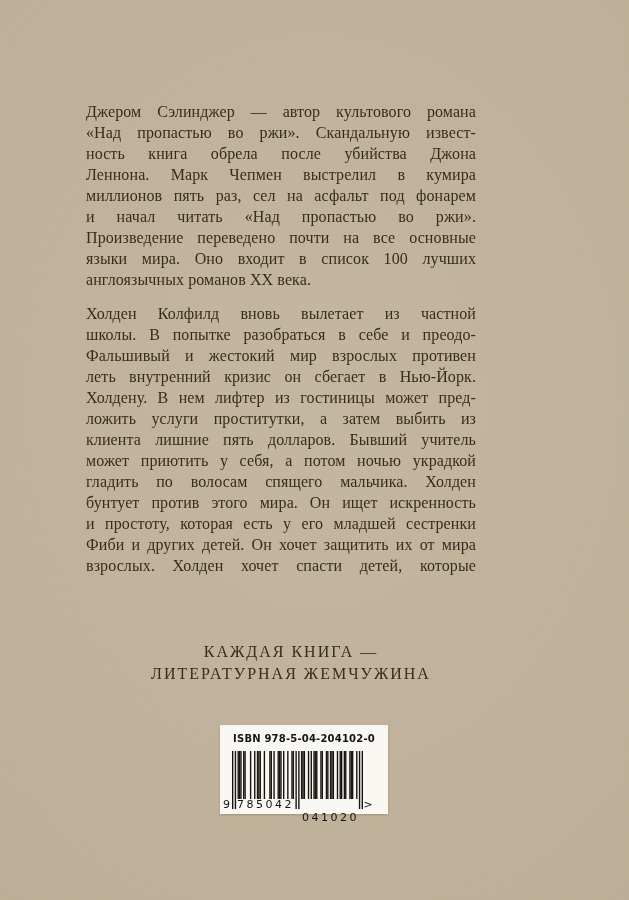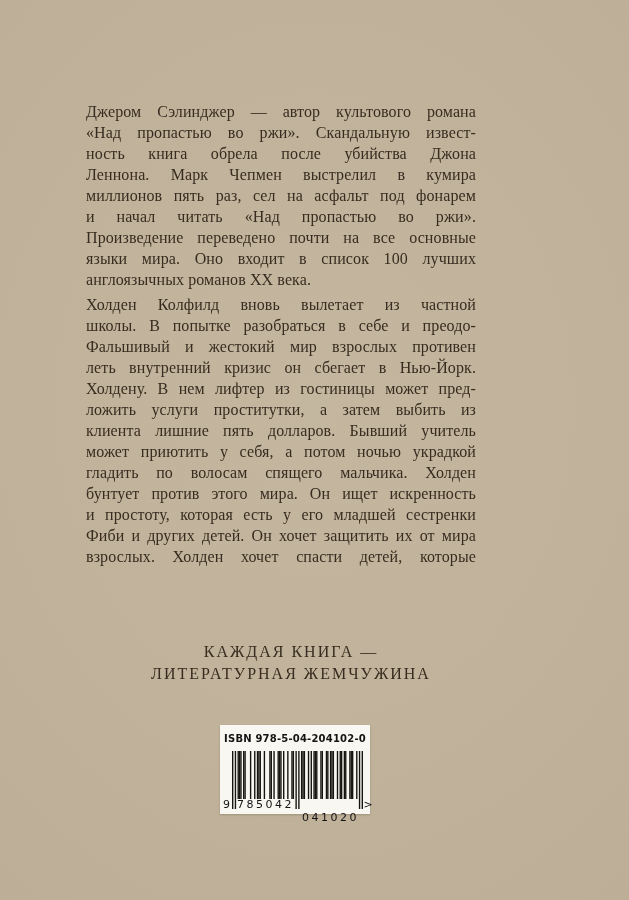--- a/index.html
+++ b/index.html
@@ -35,37 +35,37 @@
     height: 21px;
     line-height: 21px;
     text-align: justify;
     text-align-last: justify;
     white-space: nowrap;
     letter-spacing: 0.1px;
   }
   .para .line.last {
     text-align-last: left;
   }
-  .para2 { margin-top: 4px; }
+  .para2 { margin-top: 13px; }
   .tagline {
     position: absolute;
     left: 96px;
     top: 641px;
     width: 390px;
     text-align: center;
     color: var(--ink);
     font-size: 16px;
     line-height: 22px;
     letter-spacing: 2px;
   }
   .barcode-box {
     position: absolute;
     left: 220px;
     top: 725px;
-    width: 150px;
+    width: 168px;
     height: 89px;
     background: var(--label-bg);
     box-shadow: 0 1px 2px rgba(60,48,30,0.25);
   }
   .isbn {
     position: absolute;
     top: 8px;
     left: 0;
     width: 100%;
     text-align: center;

